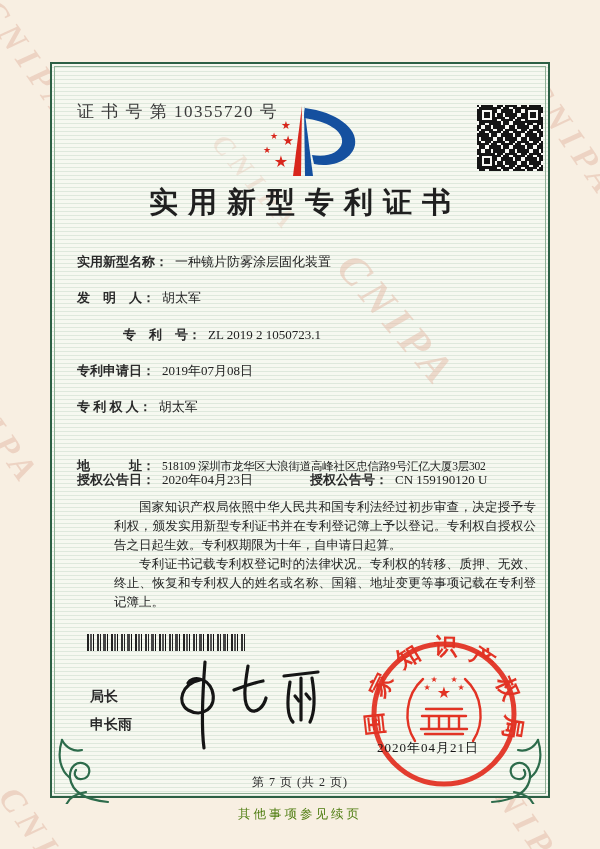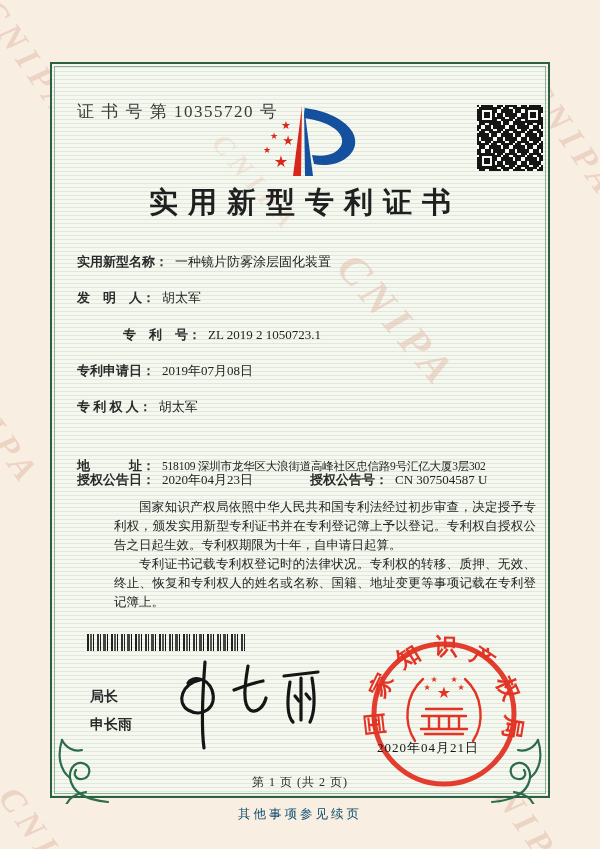--- a/index.html
+++ b/index.html
@@ -84,21 +84,21 @@
   .seal-ring   { fill:none; stroke:var(--seal-red,#e23324); stroke-width:5; opacity:0.95; }
   .seal-text   { fill:var(--seal-red,#e23324); font-size:23px; font-weight:700; }
   .seal-emblem path { fill:none; stroke:var(--seal-red,#e23324); stroke-width:2.4; stroke-linecap:round; }
   .seal-emblem text { fill:var(--seal-red,#e23324); }
   .seal-date { fill:#161616; font-size:13px; letter-spacing:1px; }
 
   
   .pageinfo { position:absolute; left:0; top:710px; width:100%; text-align:center;
               font-size:12px; letter-spacing:1px; color:#2a2a2a; }
   .note { position:absolute; left:0; top:806px; width:100%; text-align:center;
-          font-size:12.5px; letter-spacing:3px; color:#0c4a6e; }
+          font-size:12.5px; letter-spacing:3px; color:#4d7c0f; }
 </style>
 </head>
 <body>
 
 <div class="page">
 
   <span class="wm wm1">CNIPA</span>
   <span class="wm wm2">CNIPA</span>
   <span class="wm wm4">CNIPA</span>
   <span class="wm wm5">CNIPA</span>
@@ -144,21 +144,21 @@
     </div>
     <div class="row r5">
       <span class="lbl">专 利 权 人：</span><span class="val">胡太军</span>
     </div>
     <div class="row r6">
       <span class="lbl">地　　　址：</span><span class="val">518109 深圳市龙华区大浪街道高峰社区忠信路9号汇亿大厦3层302</span>
     </div>
     <div class="row r7">
       <span class="lbl">授权公告日：</span><span class="val">2020年04月23日</span>
       <span class="grant-right">
-        <span class="lbl">授权公告号：</span><span class="val">CN 307504587 U</span>
+        <span class="lbl">授权公告号：</span><span class="val">CN 159190120 U</span>
       </span>
     </div>
 
     <div class="paras">
       <p>国家知识产权局依照中华人民共和国专利法经过初步审查，决定授予专利权，颁发实用新型专利证书并在专利登记簿上予以登记。专利权自授权公告之日起生效。专利权期限为十年，自申请日起算。</p>
       <p>专利证书记载专利权登记时的法律状况。专利权的转移、质押、无效、终止、恢复和专利权人的姓名或名称、国籍、地址变更等事项记载在专利登记簿上。</p>
     </div>
 
     <div class="barcode"></div>
 
@@ -191,21 +191,21 @@
         <text x="75" y="59" font-size="16" text-anchor="middle">★</text>
         <text x="58" y="51" font-size="8" text-anchor="middle">★</text>
         <text x="65" y="43" font-size="8" text-anchor="middle">★</text>
         <text x="85" y="43" font-size="8" text-anchor="middle">★</text>
         <text x="92" y="51" font-size="8" text-anchor="middle">★</text>
         <path d="M 57,70 L 93,70 M 53,77 L 97,77 M 60,77 L 60,90 M 70,77 L 70,90 M 80,77 L 80,90 M 90,77 L 90,90 M 52,90 L 98,90 M 56,95 L 94,95"></path>
       </g>
       <text class="seal-date" x="59" y="113" text-anchor="middle">2020年04月21日</text>
     </svg>
 
-    <div class="pageinfo">第 1 页 (共 2 页)</div>
+    <div class="pageinfo">第 7 页 (共 2 页)</div>
 
     <svg class="corner corner-bl" viewBox="0 0 72 72">
       <path d="M 4,70 C 26,68 40,60 42,46 C 43,35 35,28 27,32 C 20,36 22,46 30,47 C 36,48 39,42 36,38"></path>
       <path d="M 42,46 C 52,38 55,24 50,8"></path>
       <path d="M 50,8 C 46,16 38,20 30,18"></path>
       <path d="M 26,60 C 38,62 46,68 47,78"></path>
     </svg>
     <svg class="corner corner-br" viewBox="0 0 72 72">
       <path d="M 4,70 C 26,68 40,60 42,46 C 43,35 35,28 27,32 C 20,36 22,46 30,47 C 36,48 39,42 36,38"></path>
       <path d="M 42,46 C 52,38 55,24 50,8"></path>

